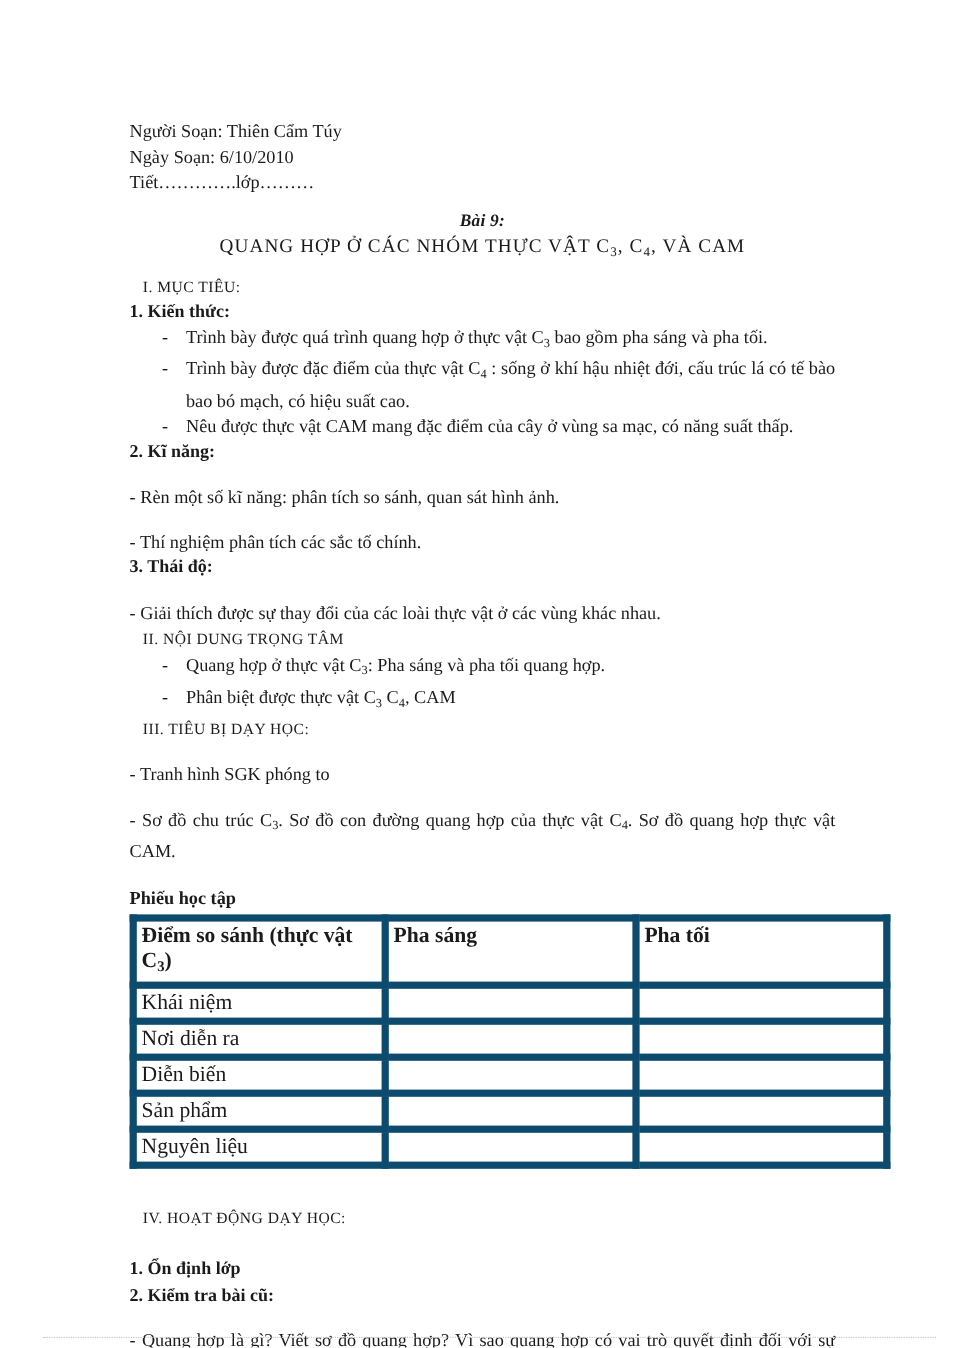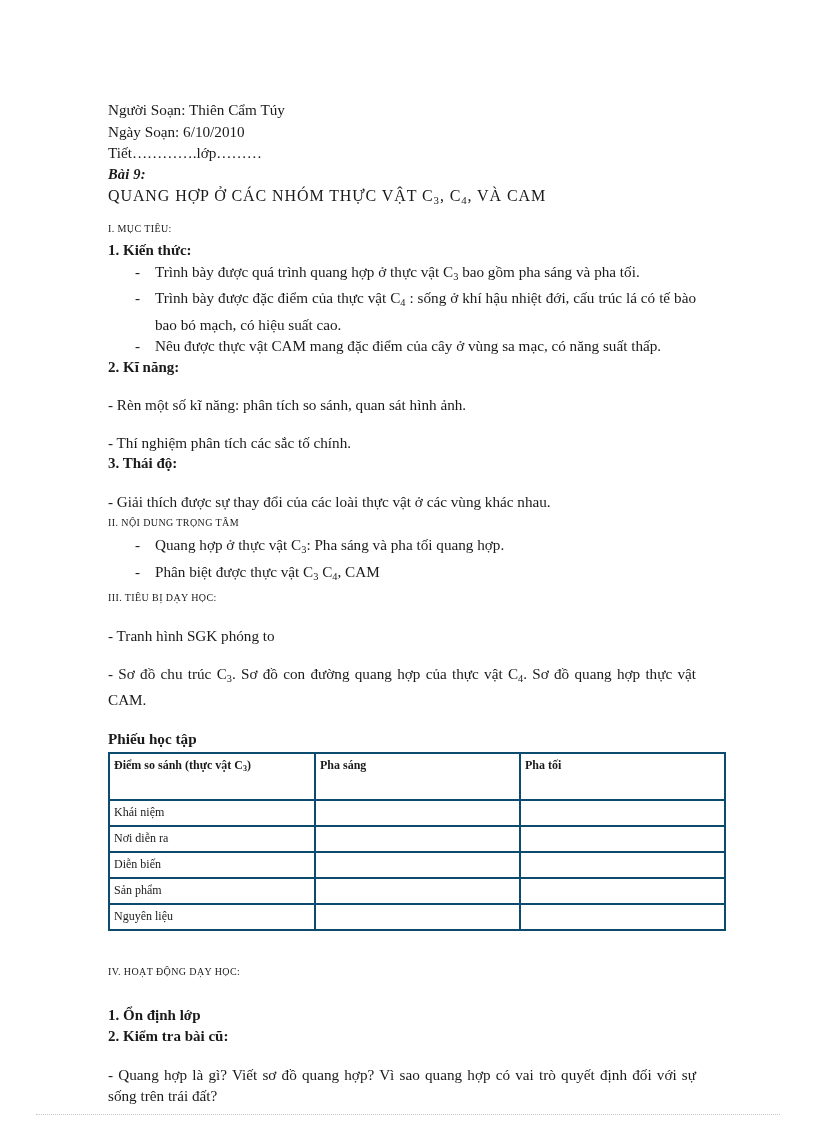--- a/index.html
+++ b/index.html
@@ -29,42 +29,43 @@
   .content {
     position: absolute;
     left: 108px;
     top: 99px;
     width: 588px;
   }
 
   .meta-line { font-size: 15.2px; line-height: 21.5px; }
 
   .title-block {
-    margin-top: 0;
-    text-align: left;
+    margin-top: 10px;
+    text-align: center;
   }
   .bai-no {
     font-weight: bold;
     font-style: italic;
     font-size: 14.5px;
     line-height: 20px;
     letter-spacing: 0.2px;
   }
   .main-title {
     font-size: 16px;
     line-height: 24px;
     letter-spacing: 0.9px;
     white-space: nowrap;
   }
 
   .sec-head {
-    font-size: 10px;
+    font-size: 13px;
     line-height: 22px;
     letter-spacing: 0.4px;
     margin-top: 6px;
+    margin-left: 11px;
   }
   .sec-head.tight { margin-top: 0; }
 
   .sub-head {
     font-size: 15px;
     line-height: 21.5px;
     font-weight: bold;
   }
 
   
@@ -102,22 +103,22 @@
     font-weight: bold;
     margin-top: 18px;
   }
   table.worksheet {
     border-collapse: collapse;
     width: 586px;
     margin-top: 2px;
     table-layout: fixed;
   }
   table.worksheet td {
-    border: 2px solid #0c4a6e;
-    font-size: 12px;
+    border: 6px solid #0c4a6e;
+    font-size: 18px;
     line-height: 21px;
     padding: 1px 4px 2px 4px;
     vertical-align: top;
   }
   table.worksheet td.c1 { width: 196px; }
   table.worksheet td.c2 { width: 195px; }
   table.worksheet td.c3 { width: 195px; }
   table.worksheet tr.head td {
     font-weight: bold;
     height: 42px;

